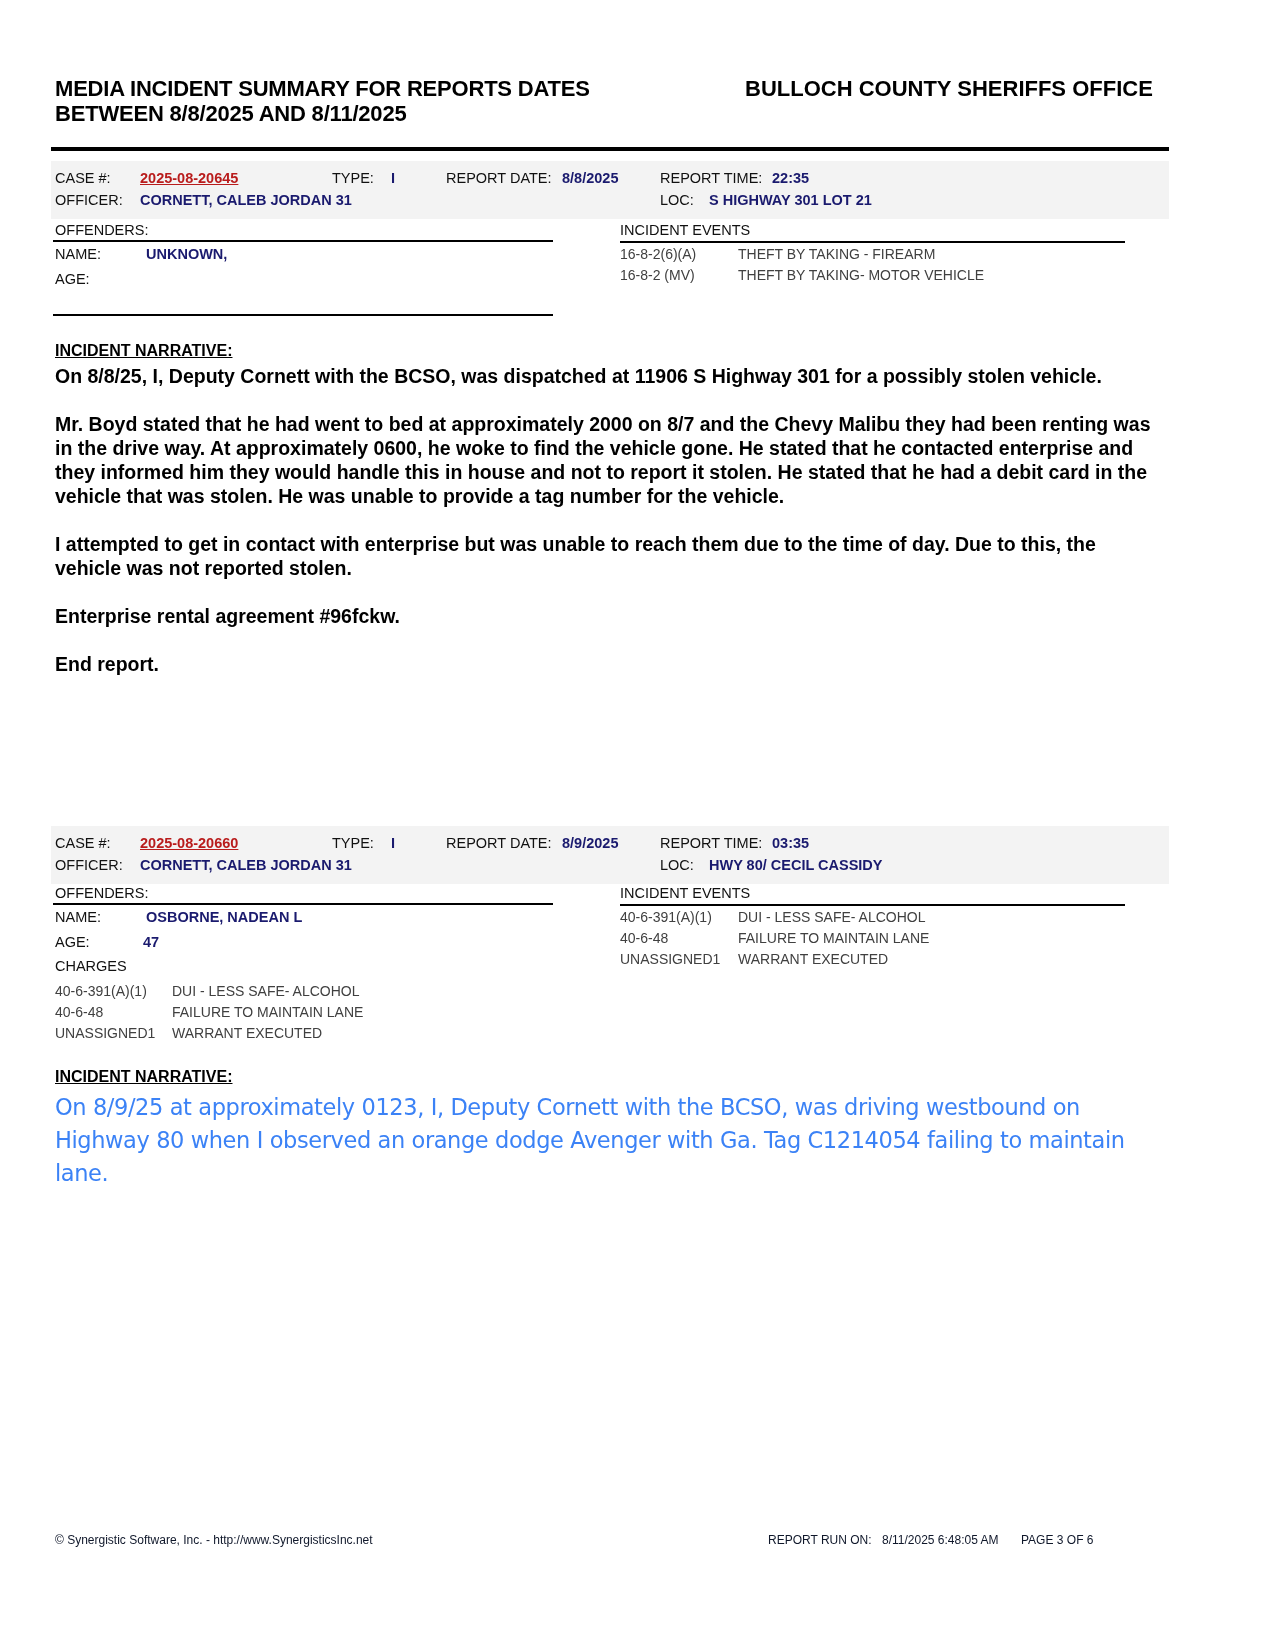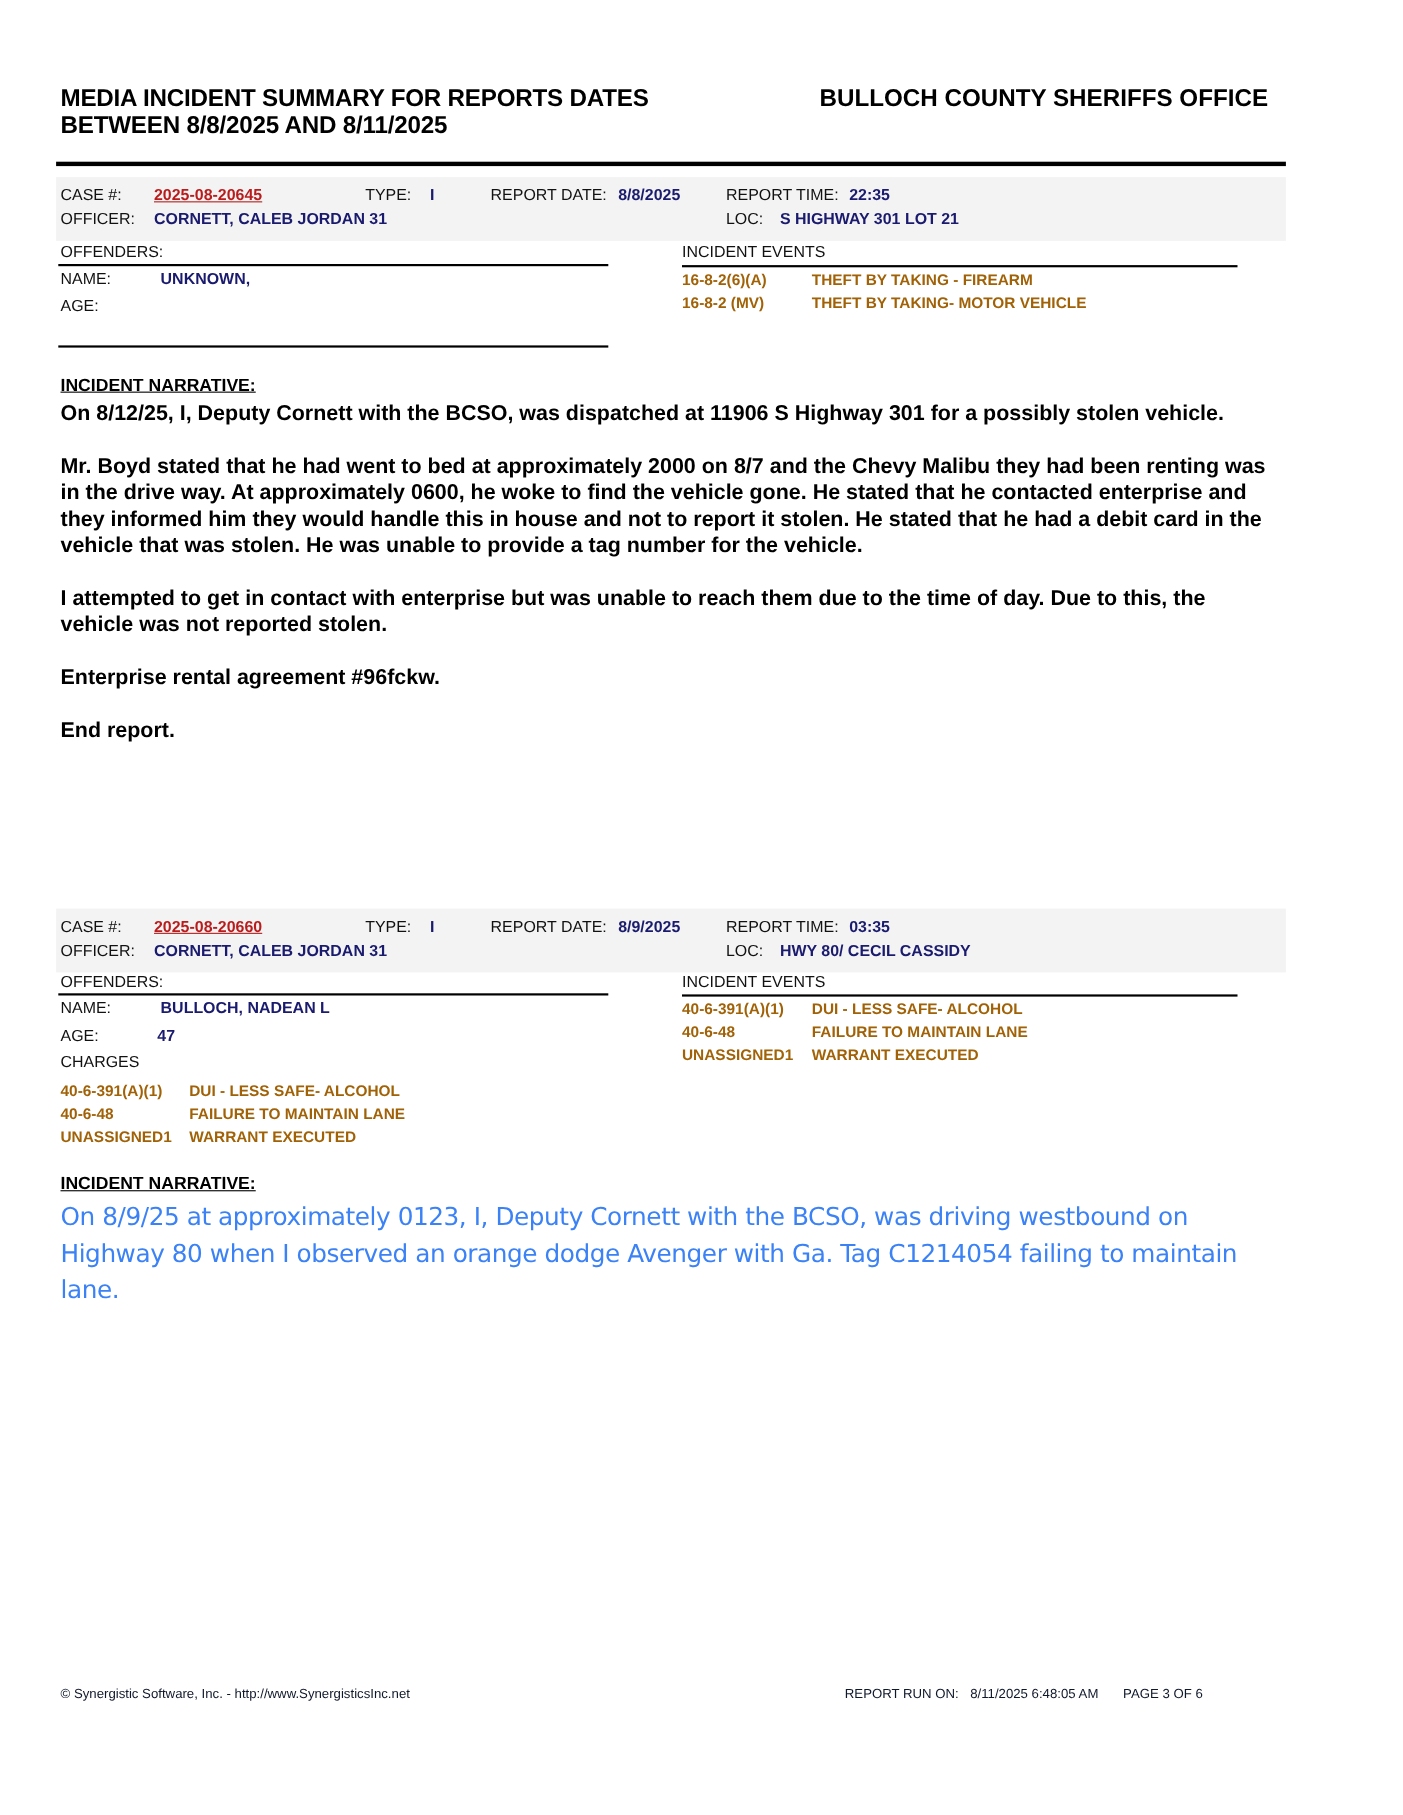--- a/index.html
+++ b/index.html
@@ -8,21 +8,21 @@
     .abs { position: absolute; }
     .title { font-weight: bold; font-size: 22px; line-height: 25px; letter-spacing: -0.2px; }
     .agency { font-weight: bold; font-size: 22px; }
     .rule-thick { position: absolute; height: 4px; background: #000; }
     .case-band { position: absolute; left: 51px; width: 1118px; height: 58px; background: #f3f3f3; }
     .lbl { font-size: 14.5px; color: #111; }
     .val { font-size: 14.5px; font-weight: bold; color: #1a1a6e; }
     .link { font-size: 14.5px; font-weight: bold; color: #b91c1c; text-decoration: underline; }
     .section-head { font-size: 14.5px; color: #111; }
     .rule { position: absolute; height: 2px; background: #000; }
-    .code { font-size: 14px; font-weight: bold; color: #a16207; }
+    .code { font-size: 14px; font-weight: normal; color: #404040; }
     .narr-head { font-size: 16px; font-weight: bold; text-decoration: underline; }
     .narr { font-size: 19.5px; font-weight: bold; line-height: 24px; width: 1100px; }
     .narr p { margin: 0 0 24px 0; }
     .narr2 { font-family: "DejaVu Sans", sans-serif; font-size: 22.5px; line-height: 33px;
              color: #3b82f6; width: 1110px; font-weight: normal; letter-spacing: -0.4px; }
     .footer { font-size: 12px; color: #0f172a; }
   </style>
 </head>
 <body>
 
@@ -58,21 +58,21 @@
 
   <span class="abs section-head" style="left:620px; top:222px;">INCIDENT EVENTS</span>
   <div class="rule" style="left:620px; top:241px; width:505px;"></div>
   <span class="abs code" style="left:620px; top:246px;">16-8-2(6)(A)</span>
   <span class="abs code" style="left:738px; top:246px;">THEFT BY TAKING - FIREARM</span>
   <span class="abs code" style="left:620px; top:267px;">16-8-2 (MV)</span>
   <span class="abs code" style="left:738px; top:267px;">THEFT BY TAKING- MOTOR VEHICLE</span>
 
   <span class="abs narr-head" style="left:55px; top:342px;">INCIDENT NARRATIVE:</span>
   <div class="abs narr" style="left:55px; top:364px;">
-    <p>On 8/12/25, I, Deputy Cornett with the BCSO, was dispatched at 11906 S Highway 301 for a possibly stolen vehicle.</p>
+    <p>On 8/8/25, I, Deputy Cornett with the BCSO, was dispatched at 11906 S Highway 301 for a possibly stolen vehicle.</p>
     <p>Mr. Boyd stated that he had went to bed at approximately 2000 on 8/7 and the Chevy Malibu they had been renting was in the drive way. At approximately 0600, he woke to find the vehicle gone. He stated that he contacted enterprise and they informed him they would handle this in house and not to report it stolen. He stated that he had a debit card in the vehicle that was stolen. He was unable to provide a tag number for the vehicle.</p>
     <p>I attempted to get in contact with enterprise but was unable to reach them due to the time of day. Due to this, the vehicle was not reported stolen.</p>
     <p>Enterprise rental agreement #96fckw.</p>
     <p>End report.</p>
   </div>
 </div>
 
 <div>
   <div class="case-band" style="top:826px;"></div>
   <span class="abs lbl" style="left:55px; top:835px;">CASE #:</span>
@@ -84,21 +84,21 @@
   <span class="abs lbl" style="left:660px; top:835px;">REPORT TIME:</span>
   <span class="abs val" style="left:772px; top:835px;">03:35</span>
   <span class="abs lbl" style="left:55px; top:857px;">OFFICER:</span>
   <span class="abs val" style="left:140px; top:857px;">CORNETT, CALEB JORDAN 31</span>
   <span class="abs lbl" style="left:660px; top:857px;">LOC:</span>
   <span class="abs val" style="left:709px; top:857px;">HWY 80/ CECIL CASSIDY</span>
 
   <span class="abs section-head" style="left:55px; top:885px;">OFFENDERS:</span>
   <div class="rule" style="left:53px; top:903px; width:500px;"></div>
   <span class="abs lbl" style="left:55px; top:909px;">NAME:</span>
-  <span class="abs val" style="left:146px; top:909px;">BULLOCH, NADEAN L</span>
+  <span class="abs val" style="left:146px; top:909px;">OSBORNE, NADEAN L</span>
   <span class="abs lbl" style="left:55px; top:934px;">AGE:</span>
   <span class="abs val" style="left:143px; top:934px;">47</span>
   <span class="abs lbl" style="left:55px; top:958px;">CHARGES</span>
   <span class="abs code" style="left:55px; top:983px;">40-6-391(A)(1)</span>
   <span class="abs code" style="left:172px; top:983px;">DUI - LESS SAFE- ALCOHOL</span>
   <span class="abs code" style="left:55px; top:1004px;">40-6-48</span>
   <span class="abs code" style="left:172px; top:1004px;">FAILURE TO MAINTAIN LANE</span>
   <span class="abs code" style="left:55px; top:1025px;">UNASSIGNED1</span>
   <span class="abs code" style="left:172px; top:1025px;">WARRANT EXECUTED</span>
 

